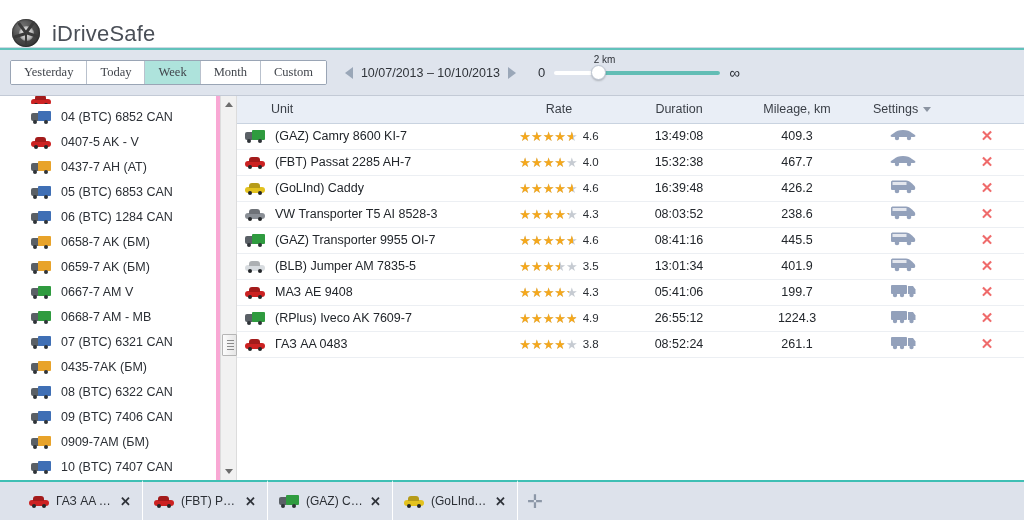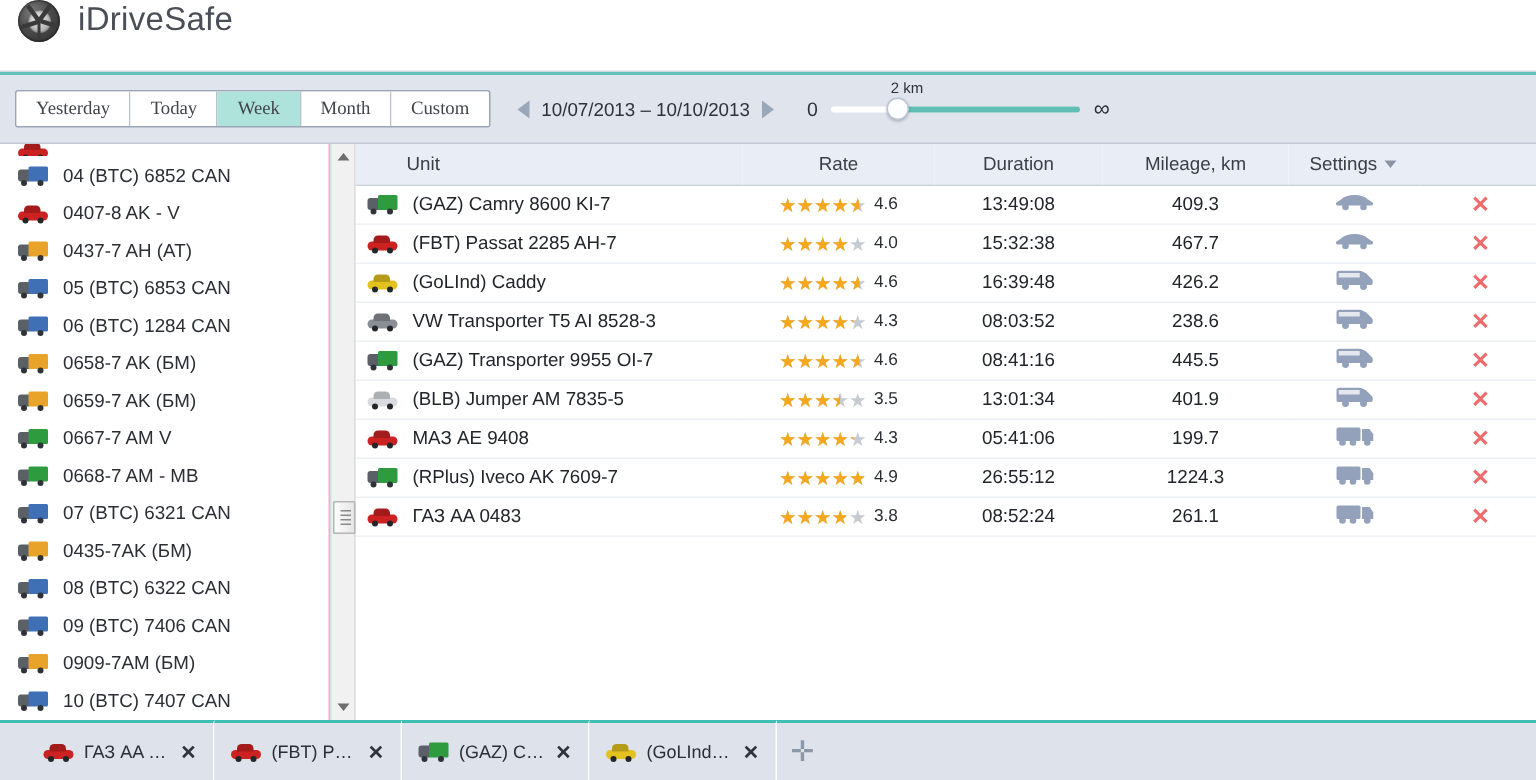--- a/index.html
+++ b/index.html
@@ -17,21 +17,21 @@
     display: flex;
     flex-direction: column;
     background: #fff;
   }
 
   
   .header {
     height: 48px;
     background: #ffffff;
     display: flex;
-    align-items: flex-start;
+    align-items: flex-end;
     padding-left: 12px;
     flex: 0 0 48px;
     border-bottom: 1px solid #cfd8e3;
   }
   .logo-wheel {
     width: 28px; height: 28px;
     border-radius: 50%;
     background: radial-gradient(circle at 35% 30%, #7a7a7a 0%, #4a4a4a 45%, #2b2b2b 100%);
     position: relative;
     flex: 0 0 28px;
@@ -172,21 +172,22 @@
     position: relative;
   }
 
   
   .sidebar {
     width: 220px;
     flex: 0 0 220px;
     background: #ffffff;
     overflow: hidden;
     position: relative;
-    border-right: 1px solid #f9a8d4;
+    border-right: 4px solid #f9a8d4;
+    padding-left: 19px;
   }
   .unit-item {
     display: flex;
     align-items: center;
     height: 25px;
     padding-left: 12px;
     gap: 10px;
     cursor: pointer;
     font-size: 12.5px;
     color: #2b2f35;
@@ -452,21 +453,21 @@
           </span>
           <span>04 (BTC) 6852 CAN</span>
         </div>
         <div class="unit-item">
           <span class="vicon car">
             <i class="lower" style="background:#cc2222"></i>
             <i class="upper" style="background:#cc2222;filter:brightness(.8)"></i>
             <i class="w1"></i>
             <i class="w2"></i>
           </span>
-          <span>0407-8 AK - V</span>
+          <span>0407-5 AK - V</span>
         </div>
         <div class="unit-item">
           <span class="vicon truck">
             <i class="cab"></i>
             <i class="box" style="background:#e8a32a"></i>
             <i class="w1"></i>
             <i class="w2"></i>
           </span>
           <span>0437-7 AH (AT)</span>
         </div>

